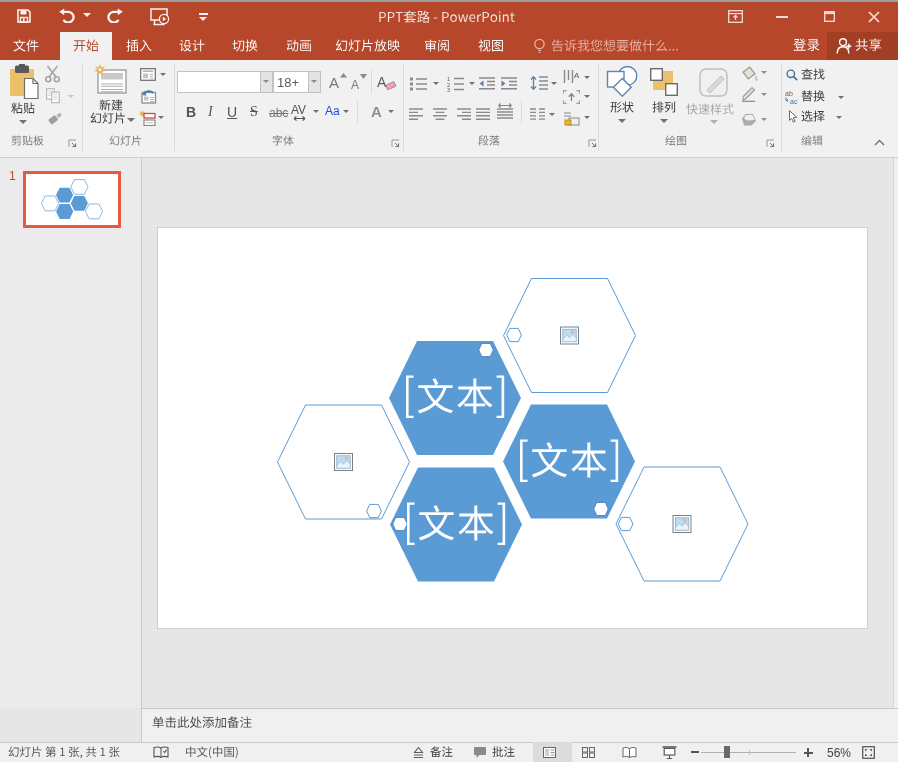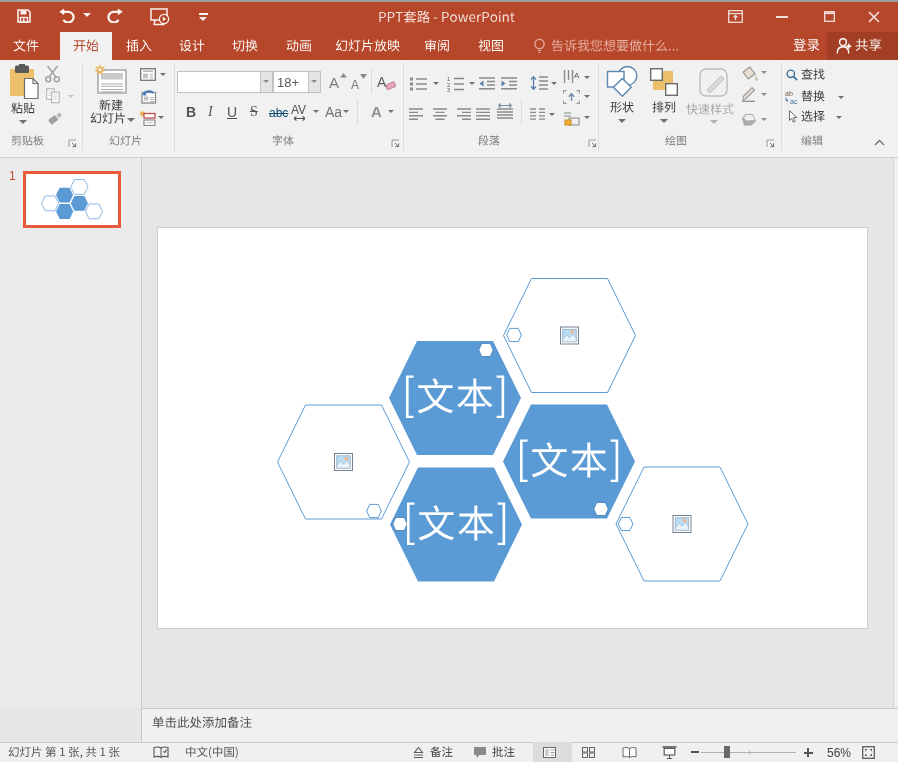--- a/index.html
+++ b/index.html
@@ -245,27 +245,27 @@
     </svg>
 <div class="abs" style="left:371px;top:70px;width:1px;height:24px;background:#dcdada"></div>
 <div class="abs" style="left:377px;top:74px;font-size:14px;color:#5a5a5a">A</div>
 <svg class="abs" style="left:386px;top:80px" width="11" height="10" viewBox="0 0 11 10">
       <rect x="0" y="3" width="9" height="5" rx="1" transform="rotate(-25 5 5)" fill="#e8a7b6" stroke="#b97f91"></rect>
     </svg>
 <div class="abs" style="left:186px;top:104px;font-size:14px;font-weight:bold;color:#535353">B</div>
 <div class="abs" style="left:208px;top:104px;font-size:14px;font-style:italic;font-family:'Liberation Serif',serif;color:#535353">I</div>
 <div class="abs" style="left:227px;top:104px;font-size:14px;text-decoration:underline;color:#535353">U</div>
 <div class="abs" style="left:250px;top:104px;font-size:14px;text-decoration:line-through;font-family:'Liberation Serif',serif;color:#535353">S</div>
-<div class="abs" style="left:269px;top:106px;font-size:12px;text-decoration:line-through;color:#0c4a6e">abc</div>
+<div class="abs" style="left:269px;top:106px;font-size:12px;text-decoration:line-through;color:#737373">abc</div>
 <div class="abs" style="left:291px;top:103px;font-size:12px;color:#535353">AV</div>
 <svg class="abs" style="left:291px;top:115px" width="17" height="7" viewBox="0 0 17 7">
       <path d="M3 3.5 h11 M3 3.5 l2.5 -2.2 M3 3.5 l2.5 2.2 M14 3.5 l-2.5 -2.2 M14 3.5 l-2.5 2.2" stroke="#535353" fill="none" stroke-width="1.1"></path>
     </svg>
 <div class="abs" style="left:313px;top:110px;width:0;height:0;border-left:3.5px solid transparent;border-right:3.5px solid transparent;border-top:3.5px solid #707070"></div>
-<div class="abs" style="left:325px;top:104px;font-size:14px;color:#737373">Aa</div>
+<div class="abs" style="left:325px;top:104px;font-size:12px;color:#1d4ed8">Aa</div>
 <div class="abs" style="left:343px;top:110px;width:0;height:0;border-left:3.5px solid transparent;border-right:3.5px solid transparent;border-top:3.5px solid #707070"></div>
 <div class="abs" style="left:357px;top:100px;width:1px;height:24px;background:#dcdada"></div>
 <div class="abs" style="left:371px;top:103px;font-size:15px;font-weight:bold;color:#8f8f8f">A</div>
 <div class="abs" style="left:388px;top:110px;width:0;height:0;border-left:3.5px solid transparent;border-right:3.5px solid transparent;border-top:3.5px solid #707070"></div>
 <svg style="position:absolute;left:272.0px;top:134.9px;overflow:visible" width="22.0" height="12.3" fill="#7a7a7a">
       <path transform="translate(0.00,9.68) scale(0.011000,-0.011000)" d="M460 363V300H69V228H460V14C460 0 455 -5 437 -6C419 -6 354 -6 287 -4C300 -24 314 -58 319 -79C404 -79 457 -78 492 -67C528 -54 539 -32 539 12V228H930V300H539V337C627 384 717 452 779 516L728 555L711 551H233V480H635C584 436 519 392 460 363ZM424 824C443 798 462 765 475 736H80V529H154V664H843V529H920V736H563C549 769 523 814 497 847Z"></path>
       <path transform="translate(11.00,9.68) scale(0.011000,-0.011000)" d="M251 836C201 685 119 535 30 437C45 420 67 380 74 363C104 397 133 436 160 479V-78H232V605C266 673 296 745 321 816ZM416 175V106H581V-74H654V106H815V175H654V521C716 347 812 179 916 84C930 104 955 130 973 143C865 230 761 398 702 566H954V638H654V837H581V638H298V566H536C474 396 369 226 259 138C276 125 301 99 313 81C419 177 517 342 581 518V175Z"></path>
     </svg>
 <svg class="abs" style="left:391px;top:139px" width="9" height="9" viewBox="0 0 9 9">
 <path d="M1 1 h7 M1 1 v7" stroke="#9a9a9a" fill="none"></path>

